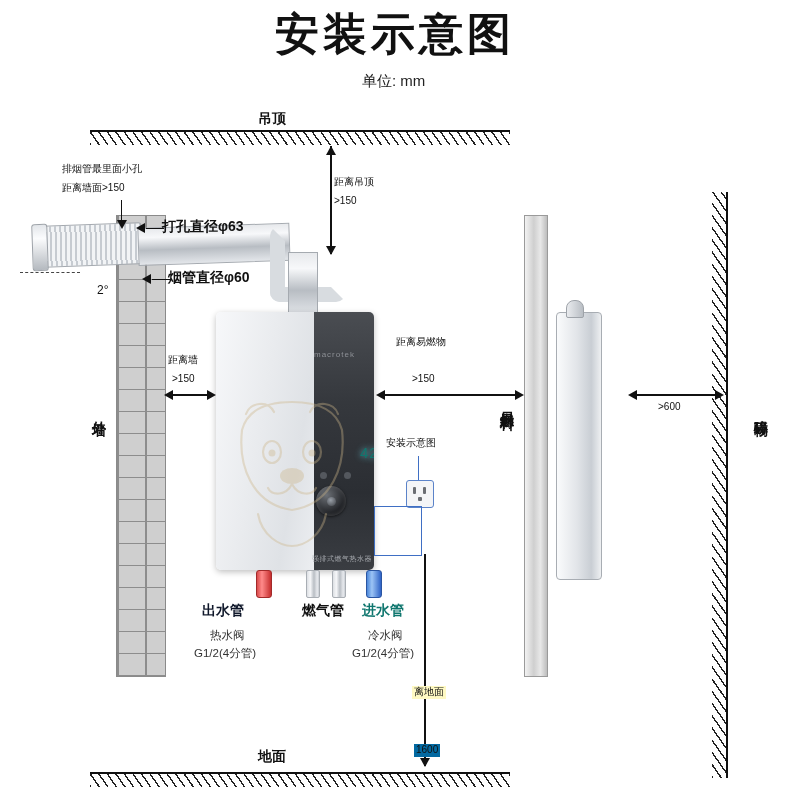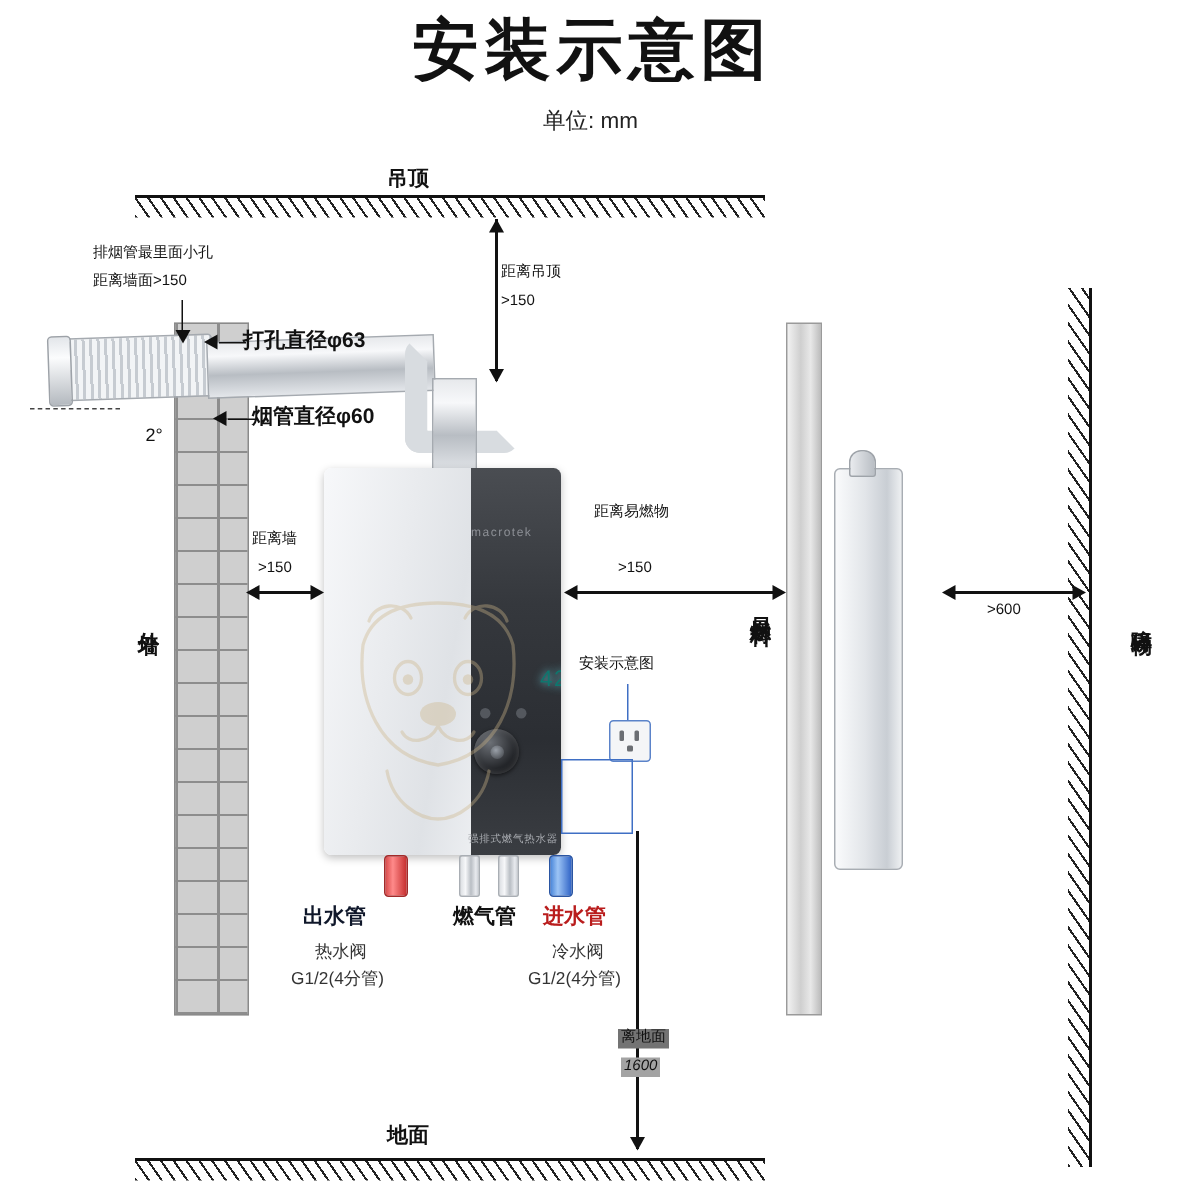--- a/index.html
+++ b/index.html
@@ -199,25 +199,25 @@
   </div>
   <div class="bluebox" style="left:374px;top:506px;width:46px;height:48px;border-top:none;border-right:none;border-width:1.5px;border-style:solid;border-color:#3f6fc4;"></div>
 
   <div class="pipe pipe-red" style="left:256px;top:570px;width:14px;height:26px;"></div>
   <div class="pipe pipe-chrome" style="left:306px;top:570px;width:12px;height:26px;"></div>
   <div class="pipe pipe-chrome" style="left:332px;top:570px;width:12px;height:26px;"></div>
   <div class="pipe pipe-blue" style="left:366px;top:570px;width:14px;height:26px;"></div>
 
   <div class="t lbl-b" style="left:202px;top:602px;color:#0f172a;">出水管</div>
   <div class="t lbl-b" style="left:302px;top:602px;">燃气管</div>
-  <div class="t lbl-b" style="left:362px;top:602px;color:#b91c1c;">进水管</div>
+  <div class="t lbl-b" style="left:362px;top:602px;color:#0f766e;">进水管</div>
 
   <div class="t lbl-s" style="left:210px;top:628px;">热水阀</div>
   <div class="t lbl-s" style="left:194px;top:646px;">G1/2(4分管)</div>
   <div class="t lbl-s" style="left:368px;top:628px;">冷水阀</div>
   <div class="t lbl-s" style="left:352px;top:646px;">G1/2(4分管)</div>
 
   <div class="dimv" style="left:424px;top:554px;height:212px;"></div>
   <div class="av d" style="left:420px;top:758px;"></div>
-  <div class="t lbl" style="left:412px;top:686px;background:#737373;padding:0 2px;">离地面</div>
-  <div class="t lbl" style="left:414px;top:705px;background:#a3a3a3;padding:0 2px;font-style:italic;">1600</div>
+  <div class="t lbl" style="left:412px;top:686px;background:#fef9c3;padding:0 2px;">离地面</div>
+  <div class="t lbl" style="left:414px;top:744px;background:#0369a1;padding:0 2px;">1600</div>
 
 </div>
 
 </body></html>

